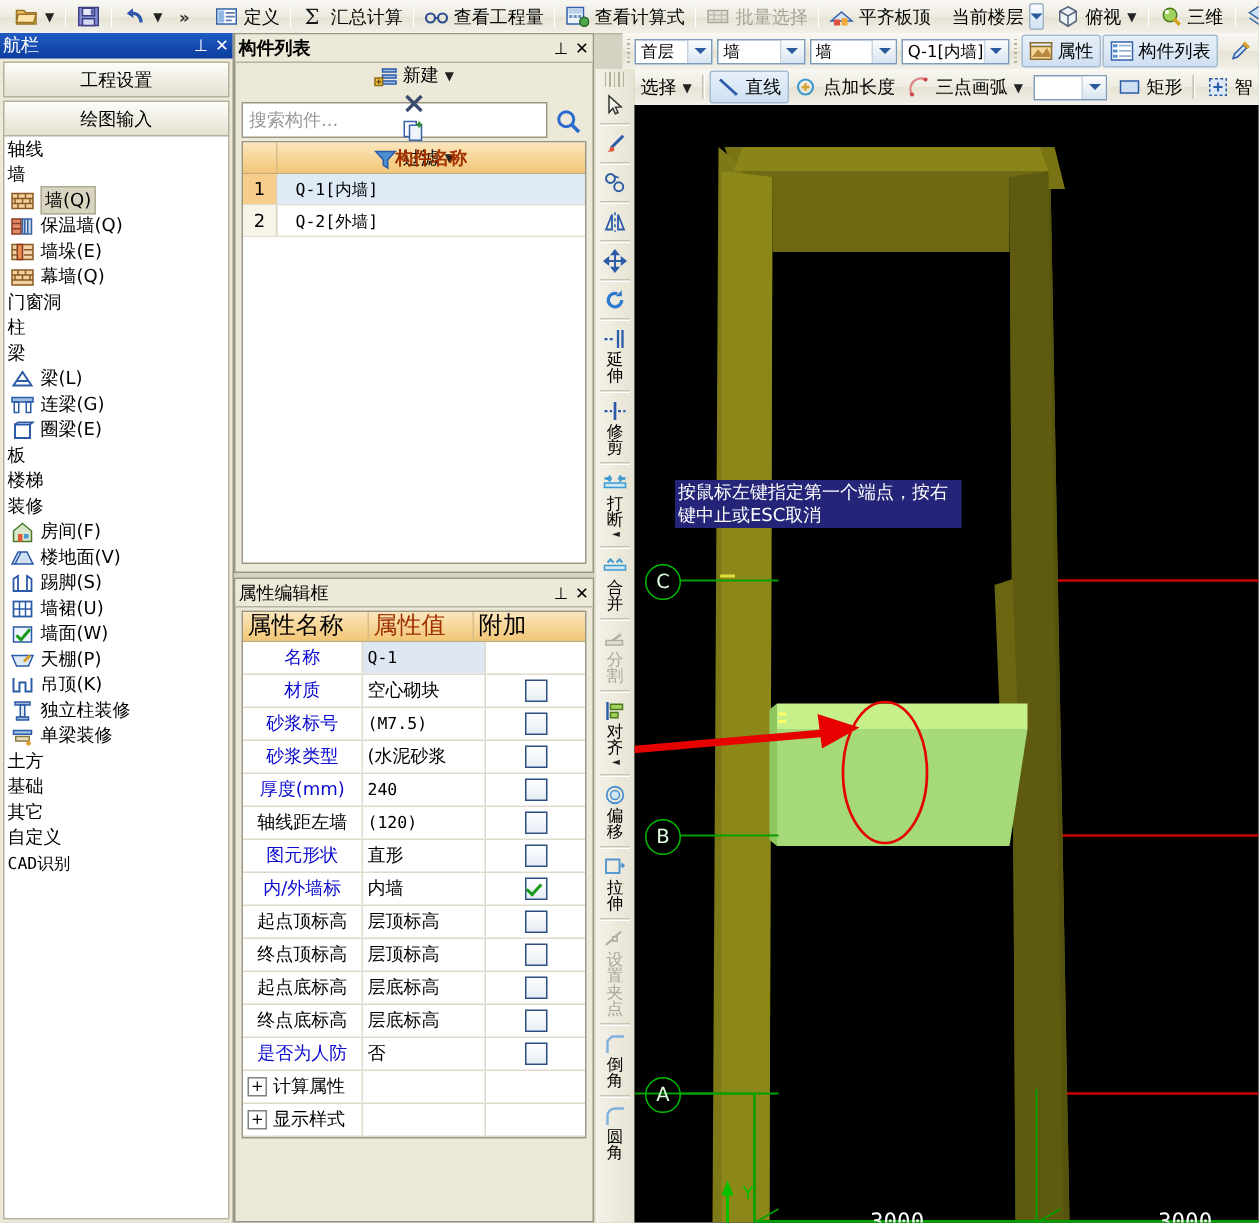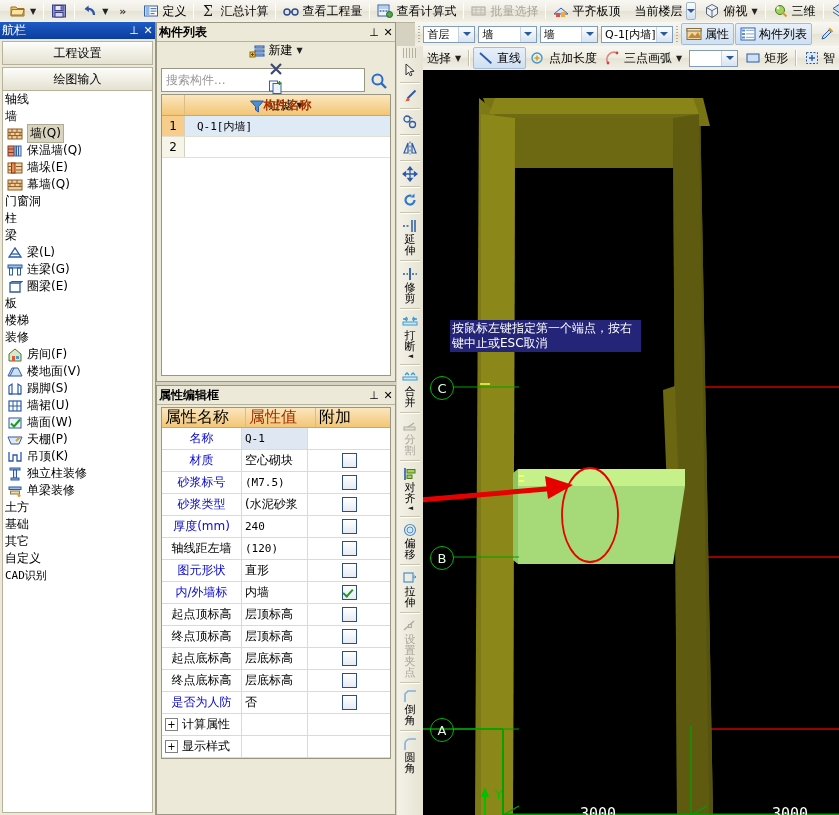--- a/index.html
+++ b/index.html
@@ -101,21 +101,21 @@
   
   .proppanel{position:absolute;left:156px;top:385px;width:240px;height:430px;background:#ece9d8;border:1px solid #9a9684;box-sizing:border-box;}
   .ptable{margin:2px 4px 0 4px;border:1px solid #9a9684;background:#fff;}
   .pt-head{display:flex;height:19px;background:linear-gradient(to bottom,#fbe6bd,#f2c676);border-bottom:1px solid #c9a96a;font-size:16px;}
   .pt-head .c1{width:80px;display:flex;align-items:center;padding-left:3px;color:#000;border-right:1px solid #d9bd86;}
   .pt-head .c2{width:66px;display:flex;align-items:center;padding-left:3px;color:#a03000;border-right:1px solid #d9bd86;}
   .pt-head .c3{flex:1;display:flex;align-items:center;padding-left:3px;color:#000;}
   .prow{display:flex;height:21px;font-size:12px;border-bottom:1px solid #dedbcb;}
   .prow .c1{width:80px;display:flex;align-items:center;justify-content:center;color:#0a0ad0;border-right:1px solid #dedbcb;box-sizing:border-box;}
   .prow .c1.black{color:#000;}
-  .prow .c2{width:66px;display:flex;align-items:center;padding-left:3px;border-right:1px solid #dedbcb;box-sizing:border-box;color:#000;}
+  .prow .c2{width:82px;display:flex;align-items:center;padding-left:3px;border-right:1px solid #dedbcb;box-sizing:border-box;color:#000;}
   .prow .c3{flex:1;display:flex;align-items:center;justify-content:center;box-sizing:border-box;}
   .prow.namerow .c2{background:#dfe7f2;}
   .chk{width:13px;height:13px;border:1px solid #2b4f80;background:linear-gradient(to bottom,#ffffff,#e6ecf4);display:inline-block;position:relative;}
   .chk.on:after{content:"";position:absolute;left:2px;top:1px;width:4px;height:8px;border:solid #1a9a1a;border-width:0 2px 2px 0;transform:rotate(42deg);}
   .exprow .c1{justify-content:flex-start;padding-left:3px;color:#000;gap:4px;}
   .plus{width:11px;height:11px;border:1px solid #808080;background:#fff;display:inline-flex;align-items:center;justify-content:center;font-size:10px;line-height:9px;color:#000;flex:0 0 11px;}
 
   
   .vstrip{position:absolute;left:397px;top:46px;width:26px;height:769px;
     background:linear-gradient(to right,#f4f2e8,#e6e3d3);
@@ -595,27 +595,28 @@
       <div class="grid-head">
         <div class="gh-idx"></div>
         <div class="gh-name">构件名称</div>
       </div>
       <div class="grow sel">
         <div class="idx">1</div>
         <div class="val" style="font-family:'DejaVu Sans Mono',monospace;font-size:11px;">Q-1[内墙]</div>
       </div>
       <div class="grow">
         <div class="idx">2</div>
+        <div class="val" style="font-family:'DejaVu Sans Mono',monospace;font-size:11px;">Q-2[外墙]</div>
       </div>
     </div>
   </div>
 
   <div class="proppanel">
     <div class="panel-title" style="background:#ece9d8;color:#000;border-bottom:1px solid #b6b29c;height:18px;">
-      <span class="pt-text" style="font-weight:bold;">属性编辑框</span>
+      <span class="pt-text" style="font-weight:normal;">属性编辑框</span>
       <span class="pt-btn" style="color:#000;">⊥</span>
       <span class="pt-btn" style="color:#000;">✕</span>
     </div>
 
     <div class="ptable">
       <div class="pt-head">
         <div class="c1">属性名称</div>
         <div class="c2">属性值</div>
         <div class="c3">附加</div>
       </div>

